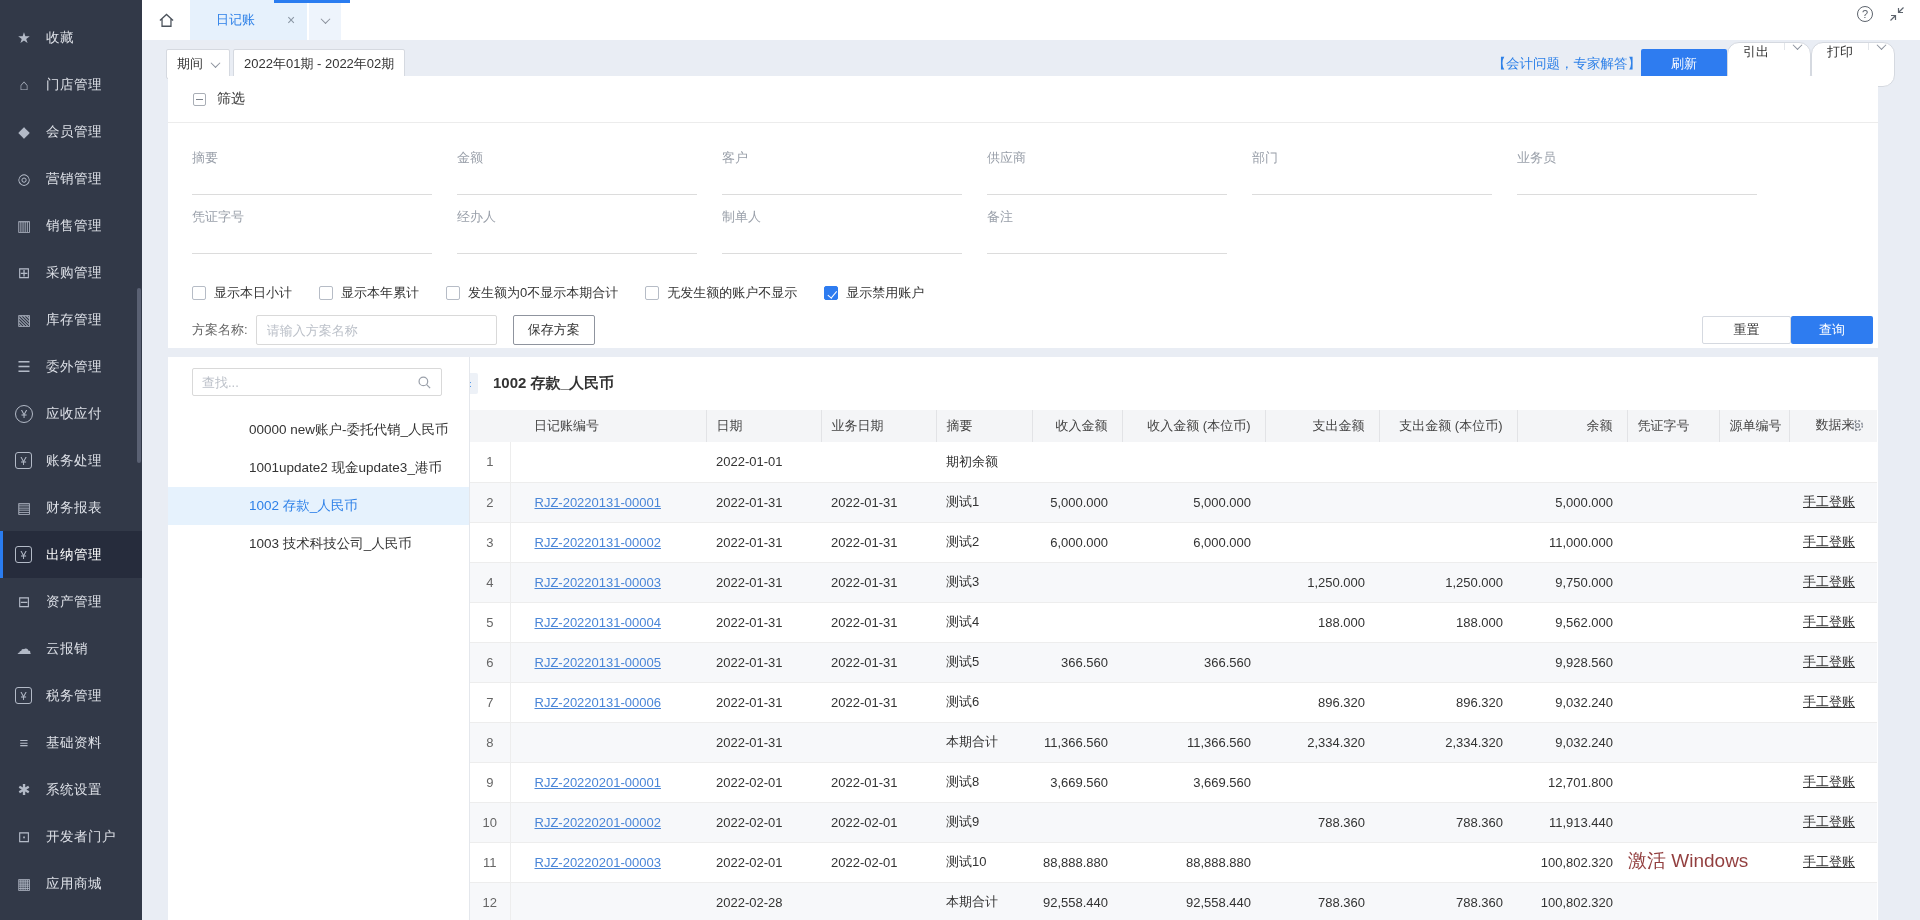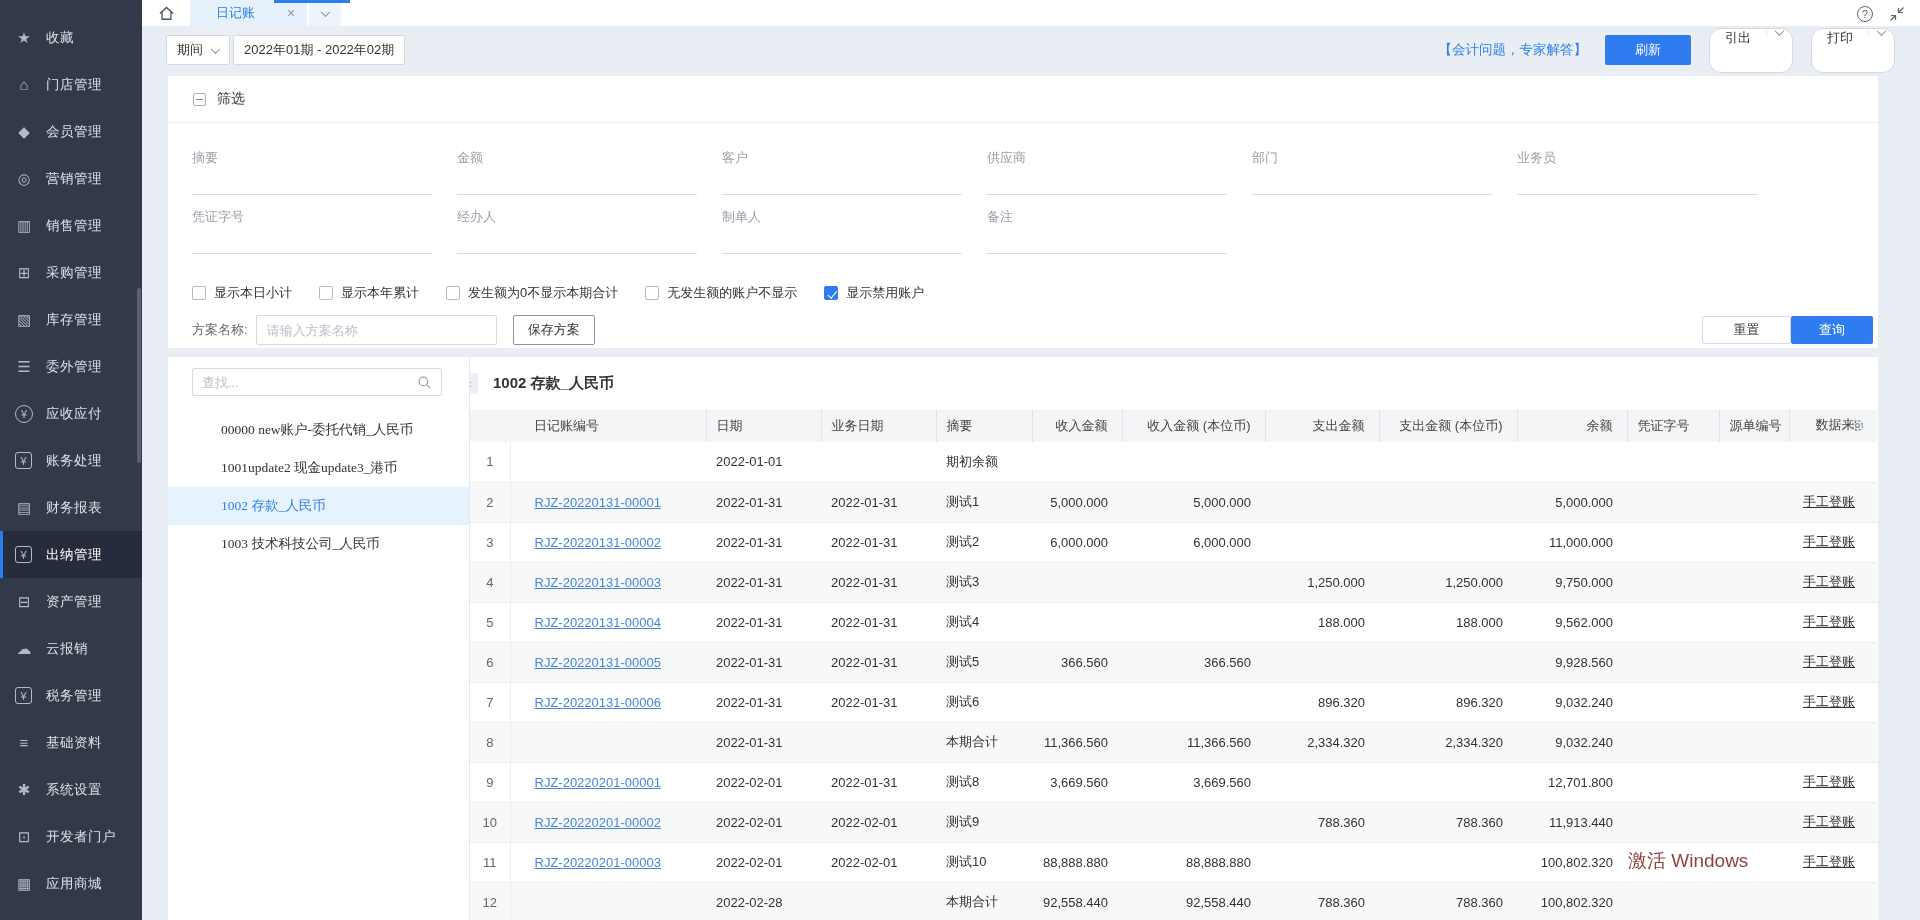--- a/index.html
+++ b/index.html
@@ -15,36 +15,36 @@
   .side-item .lbl { font-size:13.5px; letter-spacing:.5px; }
   .side-item.active { background:#262c3c; }
   .side-item.active .lbl { color:#fff; }
   .side-item.active::before { content:''; position:absolute; left:0; top:0; width:3px; height:100%; background:#2a7cf0; }
   .side-thumb { position:absolute; right:1px; top:288px; width:4px; height:175px; background:#5a6173; border-radius:2px; }
 
   
   .main { position:absolute; left:142px; top:0; width:1778px; height:920px; }
 
   
-  .tabbar { height:26px; background:#fff; display:flex; align-items:stretch; position:relative; }
+  .tabbar { height:40px; background:#fff; display:flex; align-items:stretch; position:relative; }
   .tab-home { width:48px; display:flex; align-items:center; justify-content:center; cursor:pointer; }
   .tab { display:flex; align-items:center; background:#e6f1fc; color:#2e81e8; padding:0 12px 0 26px; font-size:13px; cursor:pointer; }
   .tab .close { color:#8b97a5; margin-left:32px; font-size:14px; cursor:pointer; }
   .tab-caret { width:32px; display:flex; align-items:center; justify-content:center; background:#eef4fc; margin-left:2px; cursor:pointer; }
   .top-strip { position:absolute; left:132px; top:0; width:76px; height:3px; background:#2a7cf0; }
   .tab-right { position:absolute; right:15px; top:0; height:28px; display:flex; align-items:center; gap:16px; }
   .help-circle { width:16px; height:16px; border:1.2px solid #5d646d; border-radius:50%; color:#5d646d; font-size:11px; display:flex; align-items:center; justify-content:center; cursor:pointer; }
 
   .chev { display:inline-block; width:7px; height:7px; border-right:1.4px solid #8a909b; border-bottom:1.4px solid #8a909b; transform:rotate(45deg) translate(-1px,-1px); }
 
   
   .toolbar { height:48px; display:flex; align-items:center; padding:0 25px 0 24px; }
   .tb-box { height:30px; background:#fff; border:1px solid #d5d9e0; border-radius:2px; display:flex; align-items:center; padding:0 10px; gap:9px; cursor:pointer; }
   .tb-box + .tb-box { margin-left:3px; }
-  .tb-right { margin-left:auto; display:flex; align-items:center; gap:18px; }
+  .tb-right { margin-left:auto; display:flex; align-items:center; }
   .expert-link { color:#2e81e8; font-size:13.5px; cursor:pointer; }
   .btn-blue { height:30px; background:#2e7cf0; color:#fff; border:none; border-radius:2px; font-size:13px; padding:0 30px; cursor:pointer; font-family:inherit; }
   .split-btn { height:45px; background:#fff; border:1px solid #d5d9e0; border-radius:12px; display:flex; align-items:flex-start; cursor:pointer; }
   .split-btn .sl { display:flex; align-items:center; padding:0 15px; font-size:13px; }
   .split-btn .sc { display:flex; align-items:center; padding:0 9px; border-left:1px solid #e3e6ea; }
 
   
   .filter-card { position:absolute; left:26px; top:76px; width:1710px; height:272px; background:#fff; }
   .f-head { height:47px; display:flex; align-items:center; padding-left:25px; border-bottom:1px solid #ececec; gap:11px; font-size:14px; color:#333; }
   .collapse-box { width:13px; height:13px; border:1px solid #a9aeb6; border-radius:2px; position:relative; cursor:pointer; }
@@ -68,21 +68,21 @@
   .btn-reset { width:89px; height:28px; background:#fff; border:1px solid #d5d9e0; border-radius:2px; font-size:13px; color:#333; cursor:pointer; font-family:inherit; }
   .btn-query { width:82px; height:28px; background:#2e7cf0; border:none; border-radius:2px; font-size:13px; color:#fff; cursor:pointer; font-family:inherit; }
 
   
   .ws-card { position:absolute; left:26px; top:357px; width:1710px; height:563px; background:#fff; display:flex; overflow:hidden; }
   .panel { width:302px; border-right:1px solid #e4e7ec; flex:none; }
   .search-wrap { margin:11px 0 0 24px; width:250px; height:28px; border:1px solid #d9d9d9; border-radius:2px; display:flex; align-items:center; padding:0 9px; }
   .search-wrap input { border:none; outline:none; flex:1; font-size:13px; font-family:inherit; color:#333; min-width:0; }
   .search-wrap input::placeholder { color:#bcc1c9; }
   .acct-list { margin-top:15px; }
-  .acct-item { height:38px; display:flex; align-items:center; padding-left:53px; font-size:13.5px; color:#333; cursor:pointer; white-space:nowrap;font-family:Liberation Serif, serif; }
+  .acct-item { height:38px; display:flex; align-items:center; padding-left:81px; font-size:13.5px; color:#333; cursor:pointer; white-space:nowrap; }
   .acct-item.selected { background:#e6f2fd; color:#2e81e8; }
 
   .grid-area { flex:1; position:relative; overflow:hidden; }
   .grid-title { height:53px; display:flex; align-items:center; padding-left:23px; font-size:15px; font-weight:bold; color:#333; }
   .collapse-tag { position:absolute; left:-9px; top:16px; width:17px; height:21px; background:#edf1f7; border-radius:2px; color:#2e81e8; font-size:13px; display:flex; align-items:center; justify-content:center; cursor:pointer; z-index:2; }
   table.jtable { border-collapse:collapse; table-layout:fixed; width:1407px; }
   .jtable th { height:32px; background:#f4f5f7; font-weight:normal; font-size:13px; color:#444; white-space:nowrap; overflow:hidden; }
   .jtable th.sep { border-left:1px solid #e2e3e6;margin-top:48px; }
   .jtable td { height:40px; font-size:13px; color:#333; border-bottom:1px solid #ededed; white-space:nowrap; overflow:hidden; }
   .jtable tbody tr:nth-child(even) { background:#f7f8fa; }

